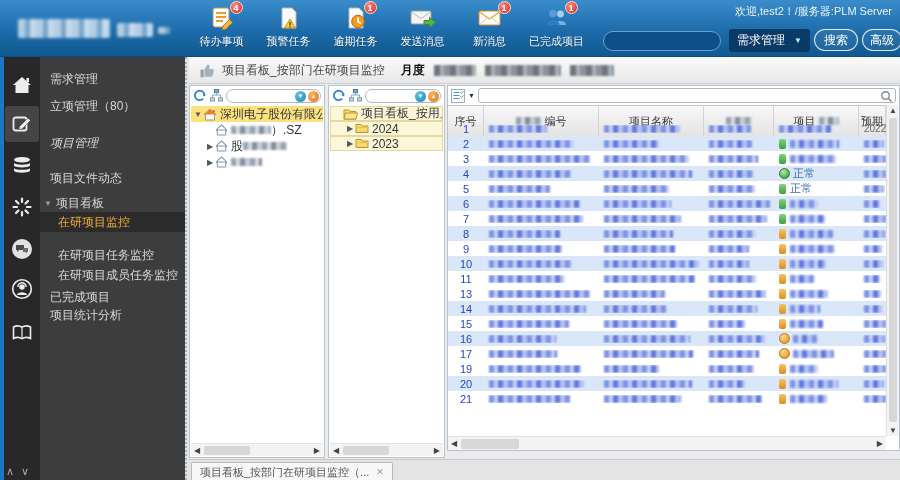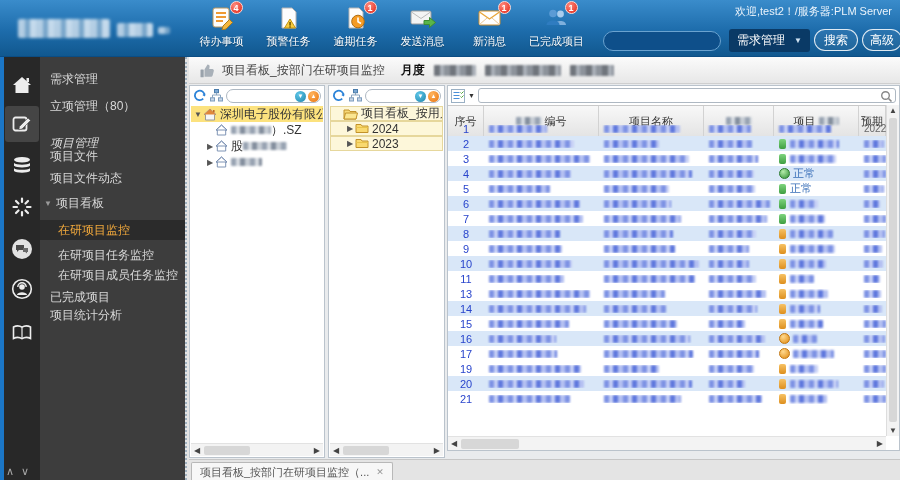--- a/index.html
+++ b/index.html
@@ -251,24 +251,23 @@
         </span>
       </div>
     </div>
   <div id="ib-chevrons"><span>∧</span><span>∨</span></div>
 </div>
 
 <div id="sidebar">
     <div class="sbitem" style="top: 12px;"><span>需求管理</span></div>
     <div class="sbitem" style="top: 39px;"><span>立项管理（80）</span></div>
     <div class="sbitem" style="top: 76px; font-style: italic;"><span>项目管理</span></div>
-    <div class="sbitem" style="top: 89px;"><span>项目文件</span></div>
     <div class="sbitem" style="top: 111px;"><span>项目文件动态</span></div>
     <div class="sbitem" style="top: 136px; padding-left: 4px;"><span class="arrow">▼</span><span>项目看板</span></div>
-    <div class="sbitem sbsub sbactive" style="top: 163px;"><span>在研项目监控</span></div>
+    <div class="sbitem sbsub sbactive" style="top: 155px;"><span>在研项目监控</span></div>
     <div class="sbitem sbsub" style="top: 188px; font-family: Liberation Serif, serif;"><span>在研项目任务监控</span></div>
     <div class="sbitem sbsub" style="top: 208px;"><span>在研项目成员任务监控</span></div>
     <div class="sbitem" style="top: 230px;"><span>已完成项目</span></div>
     <div class="sbitem" style="top: 248px;"><span>项目统计分析</span></div>
   </div>
 
 <div id="main">
   <div id="splitter"></div>
 
   <div id="crumb">

